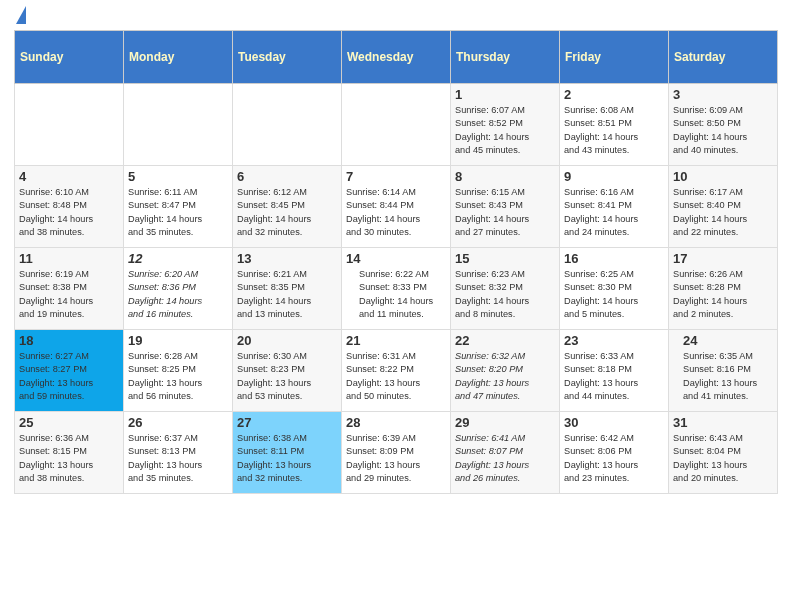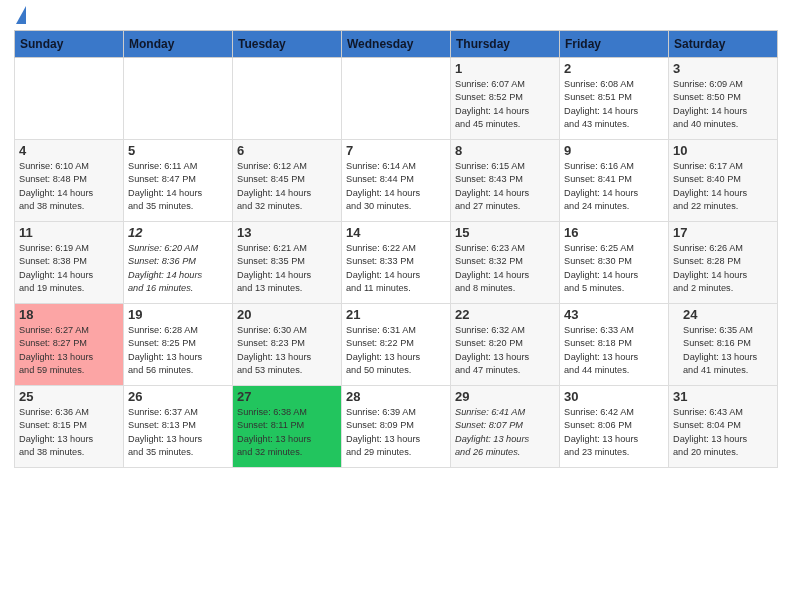--- a/index.html
+++ b/index.html
@@ -61,25 +61,25 @@
       font-size: 15px;
       color: #555;
     }
     .calendar {
       width: 100%;
       border-collapse: collapse;
       table-layout: fixed;
     }
     .calendar th {
       background-color: #3a78c9;
-      color: #0f172a;
+      color: #fef9c3;
       font-size: 12px;
       font-weight: bold;
       text-align: left;
-      padding: 6px 5px;
+      padding: 19px 5px;
       border: 1px solid #ccc;
     }
     .calendar td {
       border: 1px solid #ddd;
       vertical-align: top;
       padding: 3px 4px;
       font-size: 9.5px;
       color: #333;
       height: 82px;
       background: #fff;
@@ -231,21 +231,21 @@
           </td>
           <td style="background: rgb(247, 247, 247);">
             <span class="day-number">13</span>
             <div class="day-info" style="white-space: pre-line;">Sunrise: 6:21 AM
 Sunset: 8:35 PM
 Daylight: 14 hours
 and 13 minutes.</div>
           </td>
           <td style="background: rgb(255, 255, 255);">
             <span class="day-number">14</span>
-            <div class="day-info" style="white-space: pre-line;">Sunrise: 6:22 AM
+            <div class="day-info" style="white-space: pre-line; margin-left: 13px;">Sunrise: 6:22 AM
 Sunset: 8:33 PM
 Daylight: 14 hours
 and 11 minutes.</div>
           </td>
           <td style="background: rgb(247, 247, 247);">
             <span class="day-number">15</span>
             <div class="day-info" style="white-space: pre-line;">Sunrise: 6:23 AM
 Sunset: 8:32 PM
 Daylight: 14 hours
 and 8 minutes.</div>
@@ -259,21 +259,21 @@
           </td>
           <td style="background: rgb(247, 247, 247);">
             <span class="day-number">17</span>
             <div class="day-info" style="white-space: pre-line;">Sunrise: 6:26 AM
 Sunset: 8:28 PM
 Daylight: 14 hours
 and 2 minutes.</div>
           </td>
         </tr>
         <tr>
-          <td style="background: #fca5a5;">
+          <td style="background: #0ea5e9;">
             <span class="day-number">18</span>
             <div class="day-info" style="white-space: pre-line;">Sunrise: 6:27 AM
 Sunset: 8:27 PM
 Daylight: 13 hours
 and 59 minutes.</div>
           </td>
           <td style="background: rgb(255, 255, 255);">
             <span class="day-number">19</span>
             <div class="day-info" style="white-space: pre-line;">Sunrise: 6:28 AM
 Sunset: 8:25 PM
@@ -289,27 +289,27 @@
           </td>
           <td style="background: rgb(255, 255, 255);">
             <span class="day-number">21</span>
             <div class="day-info" style="white-space: pre-line;">Sunrise: 6:31 AM
 Sunset: 8:22 PM
 Daylight: 13 hours
 and 50 minutes.</div>
           </td>
           <td style="background: rgb(247, 247, 247);">
             <span class="day-number">22</span>
-            <div class="day-info" style="white-space: pre-line;">Sunrise: 6:32 AM
+            <div class="day-info" style="white-space: pre-line; font-style: italic;">Sunrise: 6:32 AM
 Sunset: 8:20 PM
 Daylight: 13 hours
 and 47 minutes.</div>
           </td>
           <td style="background: rgb(255, 255, 255);">
-            <span class="day-number">43</span>
+            <span class="day-number">23</span>
             <div class="day-info" style="white-space: pre-line;">Sunrise: 6:33 AM
 Sunset: 8:18 PM
 Daylight: 13 hours
 and 44 minutes.</div>
           </td>
           <td style="background: rgb(247, 247, 247); padding-left: 14px;">
             <span class="day-number">24</span>
             <div class="day-info" style="white-space: pre-line;">Sunrise: 6:35 AM
 Sunset: 8:16 PM
 Daylight: 13 hours
@@ -324,21 +324,21 @@
 Daylight: 13 hours
 and 38 minutes.</div>
           </td>
           <td style="background: rgb(255, 255, 255);">
             <span class="day-number">26</span>
             <div class="day-info" style="white-space: pre-line;">Sunrise: 6:37 AM
 Sunset: 8:13 PM
 Daylight: 13 hours
 and 35 minutes.</div>
           </td>
-          <td style="background: #22c55e;">
+          <td style="background: #7dd3fc;">
             <span class="day-number">27</span>
             <div class="day-info" style="white-space: pre-line;">Sunrise: 6:38 AM
 Sunset: 8:11 PM
 Daylight: 13 hours
 and 32 minutes.</div>
           </td>
           <td style="background: rgb(255, 255, 255); margin-top: 16px;">
             <span class="day-number">28</span>
             <div class="day-info" style="white-space: pre-line;">Sunrise: 6:39 AM
 Sunset: 8:09 PM

